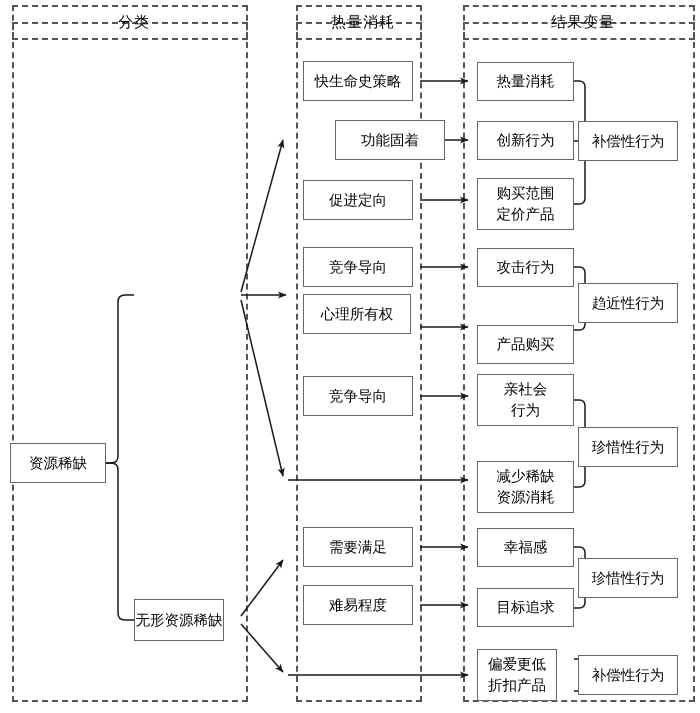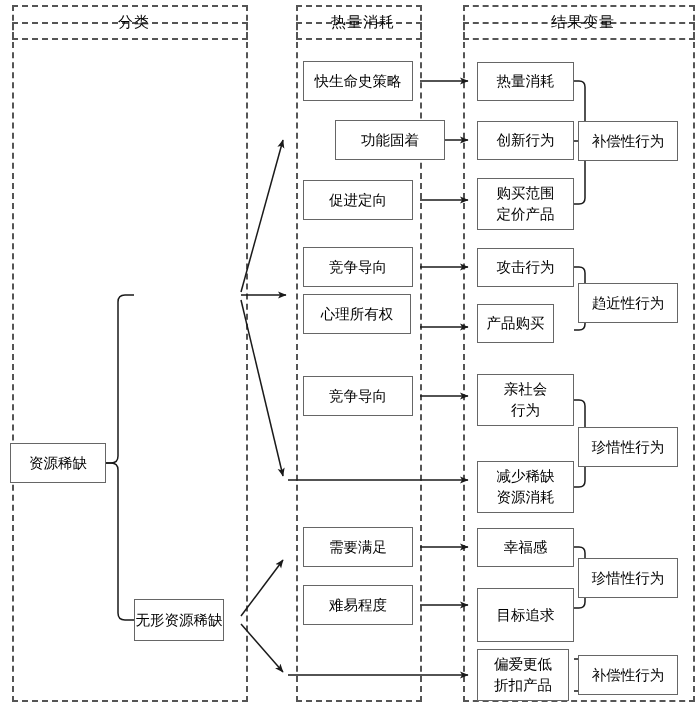--- a/index.html
+++ b/index.html
@@ -126,38 +126,38 @@
   <div class="nodebox" style="left:477px;top:121px;width:97px;height:39px;flex-direction:column;">
     <span>创新行为</span>
   </div>
   <div class="nodebox two" style="left:477px;top:178px;width:97px;height:52px;flex-direction:column;">
     <span>购买范围</span>
     <span>定价产品</span>
   </div>
   <div class="nodebox" style="left:477px;top:248px;width:97px;height:39px;flex-direction:column;">
     <span>攻击行为</span>
   </div>
-  <div class="nodebox" style="left:477px;top:304px;width:77px;height:39px;flex-direction:column;">
+  <div class="nodebox" style="left:477px;top:325px;width:97px;height:39px;flex-direction:column;">
     <span>产品购买</span>
   </div>
   <div class="nodebox two" style="left:477px;top:374px;width:97px;height:52px;flex-direction:column;">
     <span>亲社会</span>
     <span>行为</span>
   </div>
   <div class="nodebox two" style="left:477px;top:461px;width:97px;height:52px;flex-direction:column;">
     <span>减少稀缺</span>
     <span>资源消耗</span>
   </div>
   <div class="nodebox" style="left:477px;top:528px;width:97px;height:39px;flex-direction:column;">
     <span>幸福感</span>
   </div>
-  <div class="nodebox" style="left:477px;top:588px;width:97px;height:54px;flex-direction:column;">
+  <div class="nodebox" style="left:477px;top:588px;width:97px;height:39px;flex-direction:column;">
     <span>目标追求</span>
   </div>
-  <div class="nodebox two" style="left:477px;top:649px;width:92px;height:52px;flex-direction:column;">
+  <div class="nodebox two" style="left:477px;top:649px;width:80px;height:52px;flex-direction:column;">
     <span>偏爱更低</span>
     <span>折扣产品</span>
   </div>
 
   <div class="nodebox" style="left:578px;top:121px;width:100px;height:40px;">
     <span>补偿性行为</span>
   </div>
   <div class="nodebox" style="left:578px;top:283px;width:100px;height:40px;">
     <span>趋近性行为</span>
   </div>

